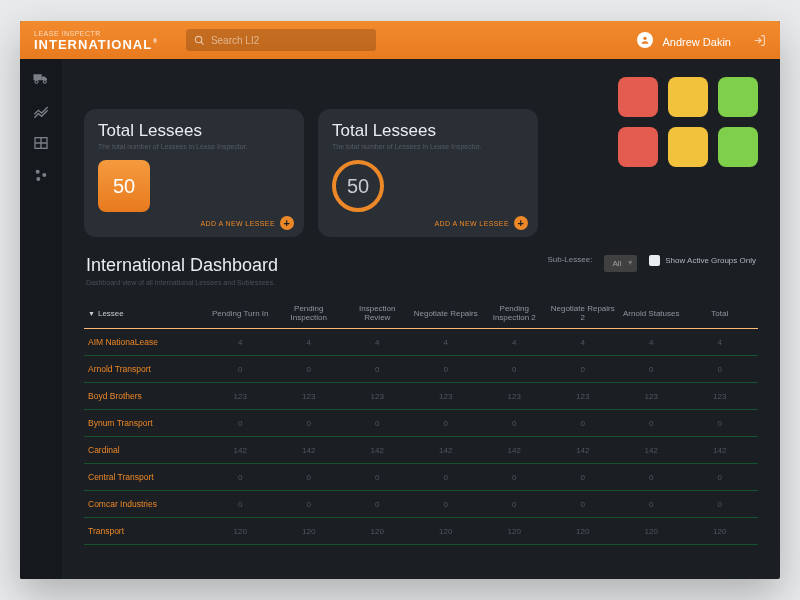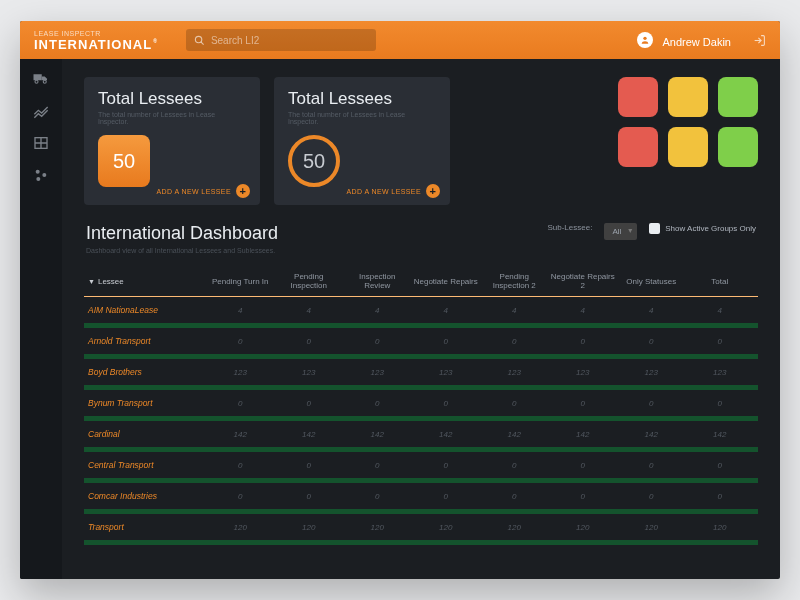--- a/index.html
+++ b/index.html
@@ -24,21 +24,21 @@
 .i-search svg, .i-avatar svg, .i-logout svg, .sidebar-ico svg { display:block; }
 
 
 .sidebar { position:absolute; left:0; top:38px; bottom:0; width:42px; background:#15181c; padding-top:10px; display:flex; flex-direction:column; align-items:center; gap:16px; }
 .sidebar-ico { color:#7b8088; cursor:pointer; }
 
 
 .main { position:absolute; left:42px; right:0; top:38px; bottom:0; padding:18px 22px 0 22px; overflow:hidden; }
 
 .cards-row { display:flex; gap:14px; }
-.card { width:176px; height:128px; background:#2a2e35; border-radius:4px; padding:12px 14px 8px; display:flex; flex-direction:column; position:relative; }
+.card { width:220px; height:128px; background:#2a2e35; border-radius:12px; padding:12px 14px 8px; display:flex; flex-direction:column; position:relative;margin-top:32px; }
 .card-title { color:#e9edf1; font-size:17px; font-weight:300; }
 .card-sub { color:#555c65; font-size:7px; margin-top:2px; }
 .card-value-box { width:52px; height:52px; border-radius:8px; background:linear-gradient(#f59a3e,#e87a1e); display:flex; align-items:center; justify-content:center; margin-top:10px; }
 .card-value-ring { width:52px; height:52px; border-radius:50%; border:4px solid #ec8828; display:flex; align-items:center; justify-content:center; margin-top:10px; }
 .card-value { color:#fff; font-size:20px; font-weight:300; }
 .card-value-ring .card-value { color:#c7cbd1; }
 .card-action { position:absolute; right:10px; bottom:7px; display:flex; align-items:center; gap:5px; color:#ec8828; font-size:7px; letter-spacing:0.4px; cursor:pointer; }
 .plus-circ { width:14px; height:14px; border-radius:50%; background:#ec8828; color:#1b1e22; display:flex; align-items:center; justify-content:center; font-weight:700; font-size:11px; line-height:1; }
 
 
@@ -56,21 +56,21 @@
 .select::after { content:"▾"; position:absolute; right:5px; top:3px; font-size:8px; color:#777; }
 .chk-row { display:flex; align-items:center; gap:5px; color:#b0b6bf; font-size:8px; }
 .chk { width:11px; height:11px; border-radius:2px; background:#e9edf1; }
 
 
 .table { margin-top:12px; }
 .thead, .trow { display:grid; grid-template-columns:118px repeat(8,1fr); align-items:center; font-size:8px; }
 .thead { color:#9097a1; padding:6px 4px; border-bottom:1px solid #fdba74; }
 .thead .th-first { display:flex; align-items:center; gap:3px; color:#c7cbd1; }
 .thead .th { text-align:center; padding:0 2px; }
-.trow { color:#51575f; padding:8px 4px; border-bottom:5px solid #14532d;font-style:italic; }
+.trow { color:#51575f; padding:8px 4px; border-bottom:1px solid #14532d; }
 .trow .c-name { color:#ec8828; font-size:8.5px; }
 .trow .c { text-align:center; }
 </style>
 </head>
 <body>
 
 <div class="frame">
 
   <div class="header">
     <div class="brand">
@@ -197,21 +197,21 @@
             <div class="th-first">
               <span style="font-size:7px">▼</span>
               <span>Lessee</span>
             </div>
             <div class="th">Pending Turn In</div>
             <div class="th">Pending Inspection</div>
             <div class="th">Inspection Review</div>
             <div class="th">Negotiate Repairs</div>
             <div class="th">Pending Inspection 2</div>
             <div class="th">Negotiate Repairs 2</div>
-            <div class="th">Only Statuses</div>
+            <div class="th">Arnold Statuses</div>
             <div class="th">Total</div>
           </div>
         <div id="tbody">
             <div class="trow">
               <div class="c-name">AIM NationaLease</div>
               <div class="c">4</div>
               <div class="c">4</div>
               <div class="c">4</div>
               <div class="c">4</div>
               <div class="c">4</div>

